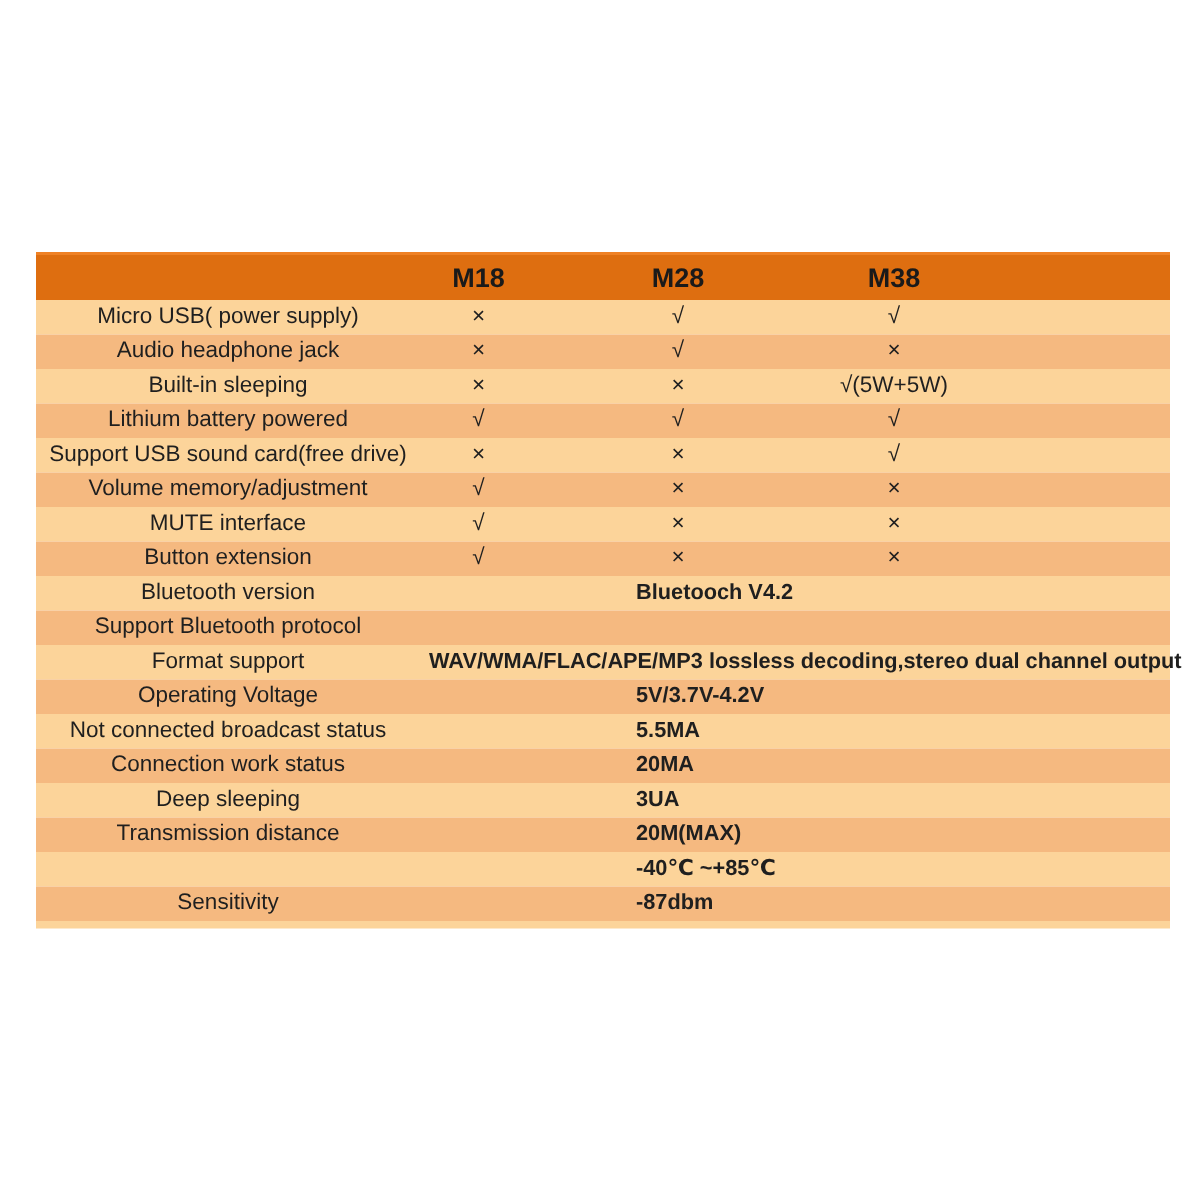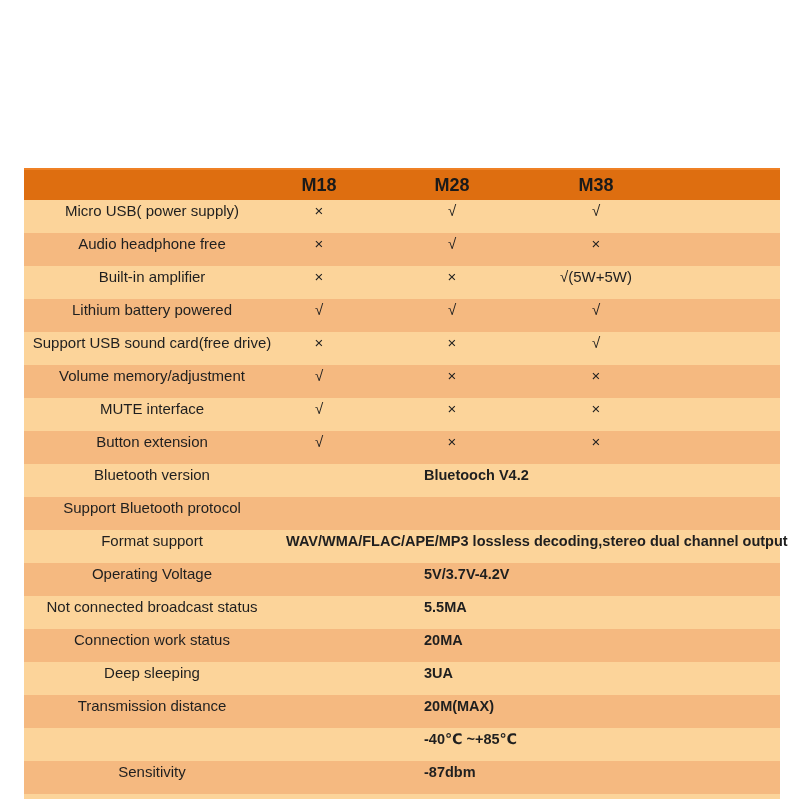--- a/index.html
+++ b/index.html
@@ -32,21 +32,21 @@
     text-align: center;
     line-height: 30px;
     font-size: 18px;
     font-weight: bold;
     color: #1a1a1a;
   }
   .col-m18 { left: 250px; }
   .col-m28 { left: 383px; }
   .col-m38 { left: 527px; }
 
-  .rows .row { position: relative; height: 33px; }
+  .rows .row { position: relative; height: 23px; }
   .rows .row:nth-child(odd)  { background: var(--row_light, #fcd49a); }
   .rows .row:nth-child(even) { background: var(--row_dark, #f5b980); }
 
   .lbl {
     position: absolute; left: 0; top: 0;
     width: 256px;
     text-align: center;
     font-size: 15px;
     line-height: 22.6px;
     white-space: nowrap;
@@ -89,28 +89,28 @@
     <div class="rows">
 
       <div class="row">
         <span class="lbl">Micro USB( power supply)</span>
         <span class="mark m18">×</span>
         <span class="mark m28">√</span>
         <span class="mark m38">√</span>
       </div>
 
       <div class="row">
-        <span class="lbl">Audio headphone free</span>
+        <span class="lbl">Audio headphone jack</span>
         <span class="mark m18">×</span>
         <span class="mark m28">√</span>
         <span class="mark m38">×</span>
       </div>
 
       <div class="row">
-        <span class="lbl">Built-in amplifier</span>
+        <span class="lbl">Built-in sleeping</span>
         <span class="mark m18">×</span>
         <span class="mark m28">×</span>
         <span class="mark m38">√(5W+5W)</span>
       </div>
 
       <div class="row">
         <span class="lbl">Lithium battery powered</span>
         <span class="mark m18">√</span>
         <span class="mark m28">√</span>
         <span class="mark m38">√</span>

